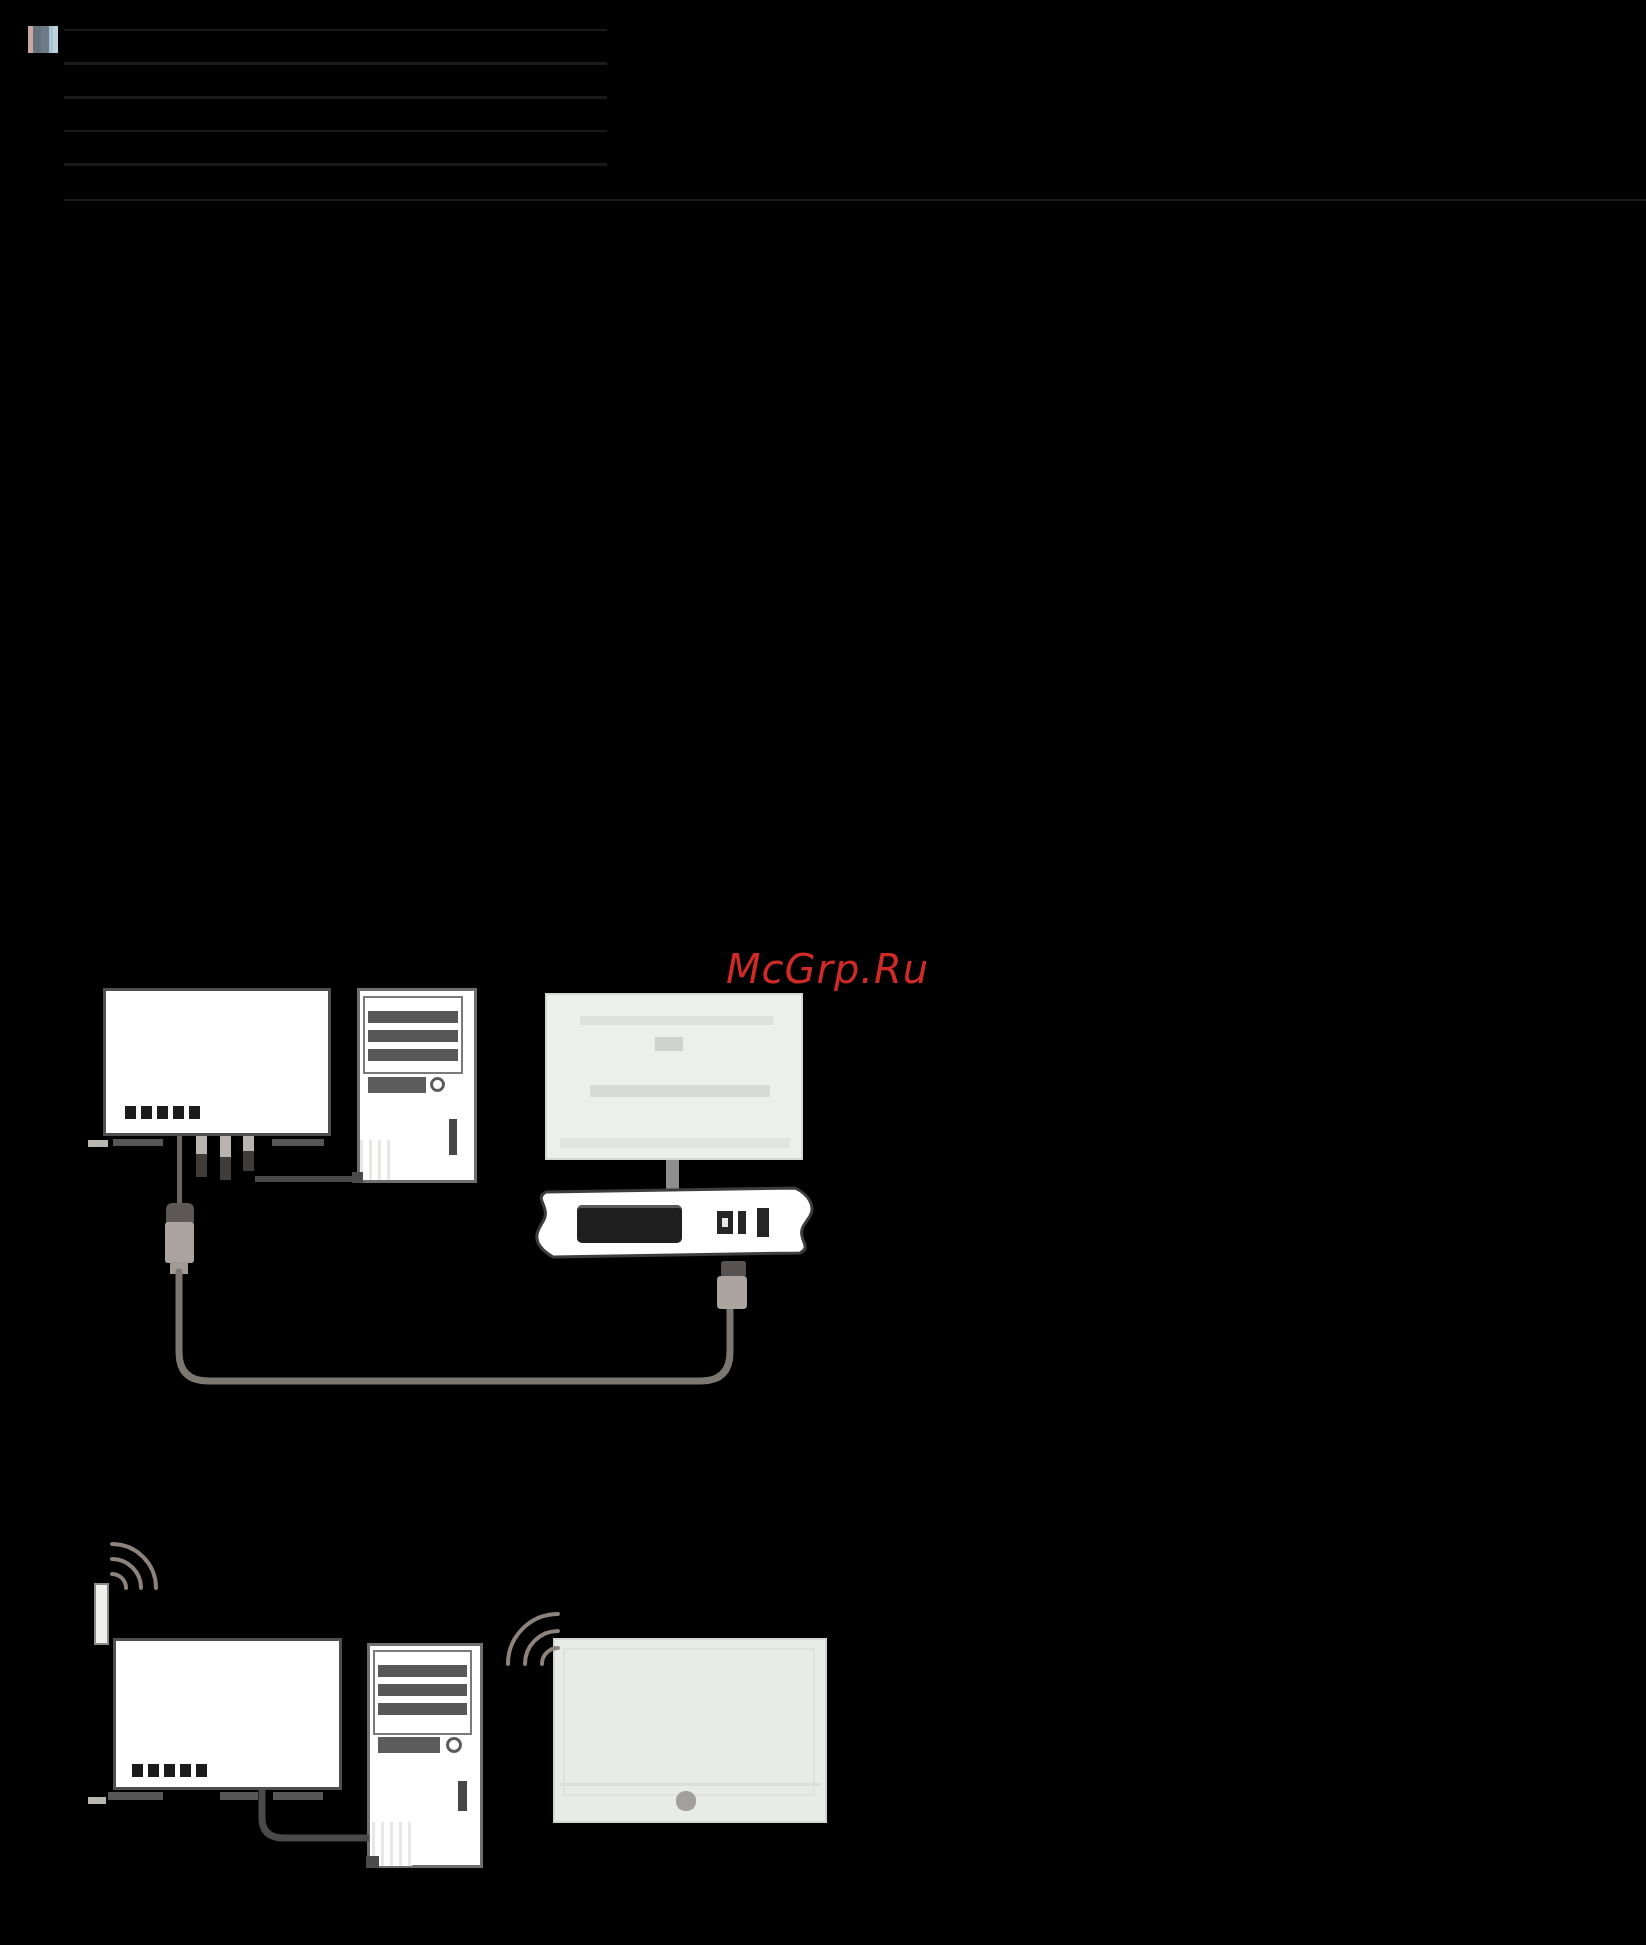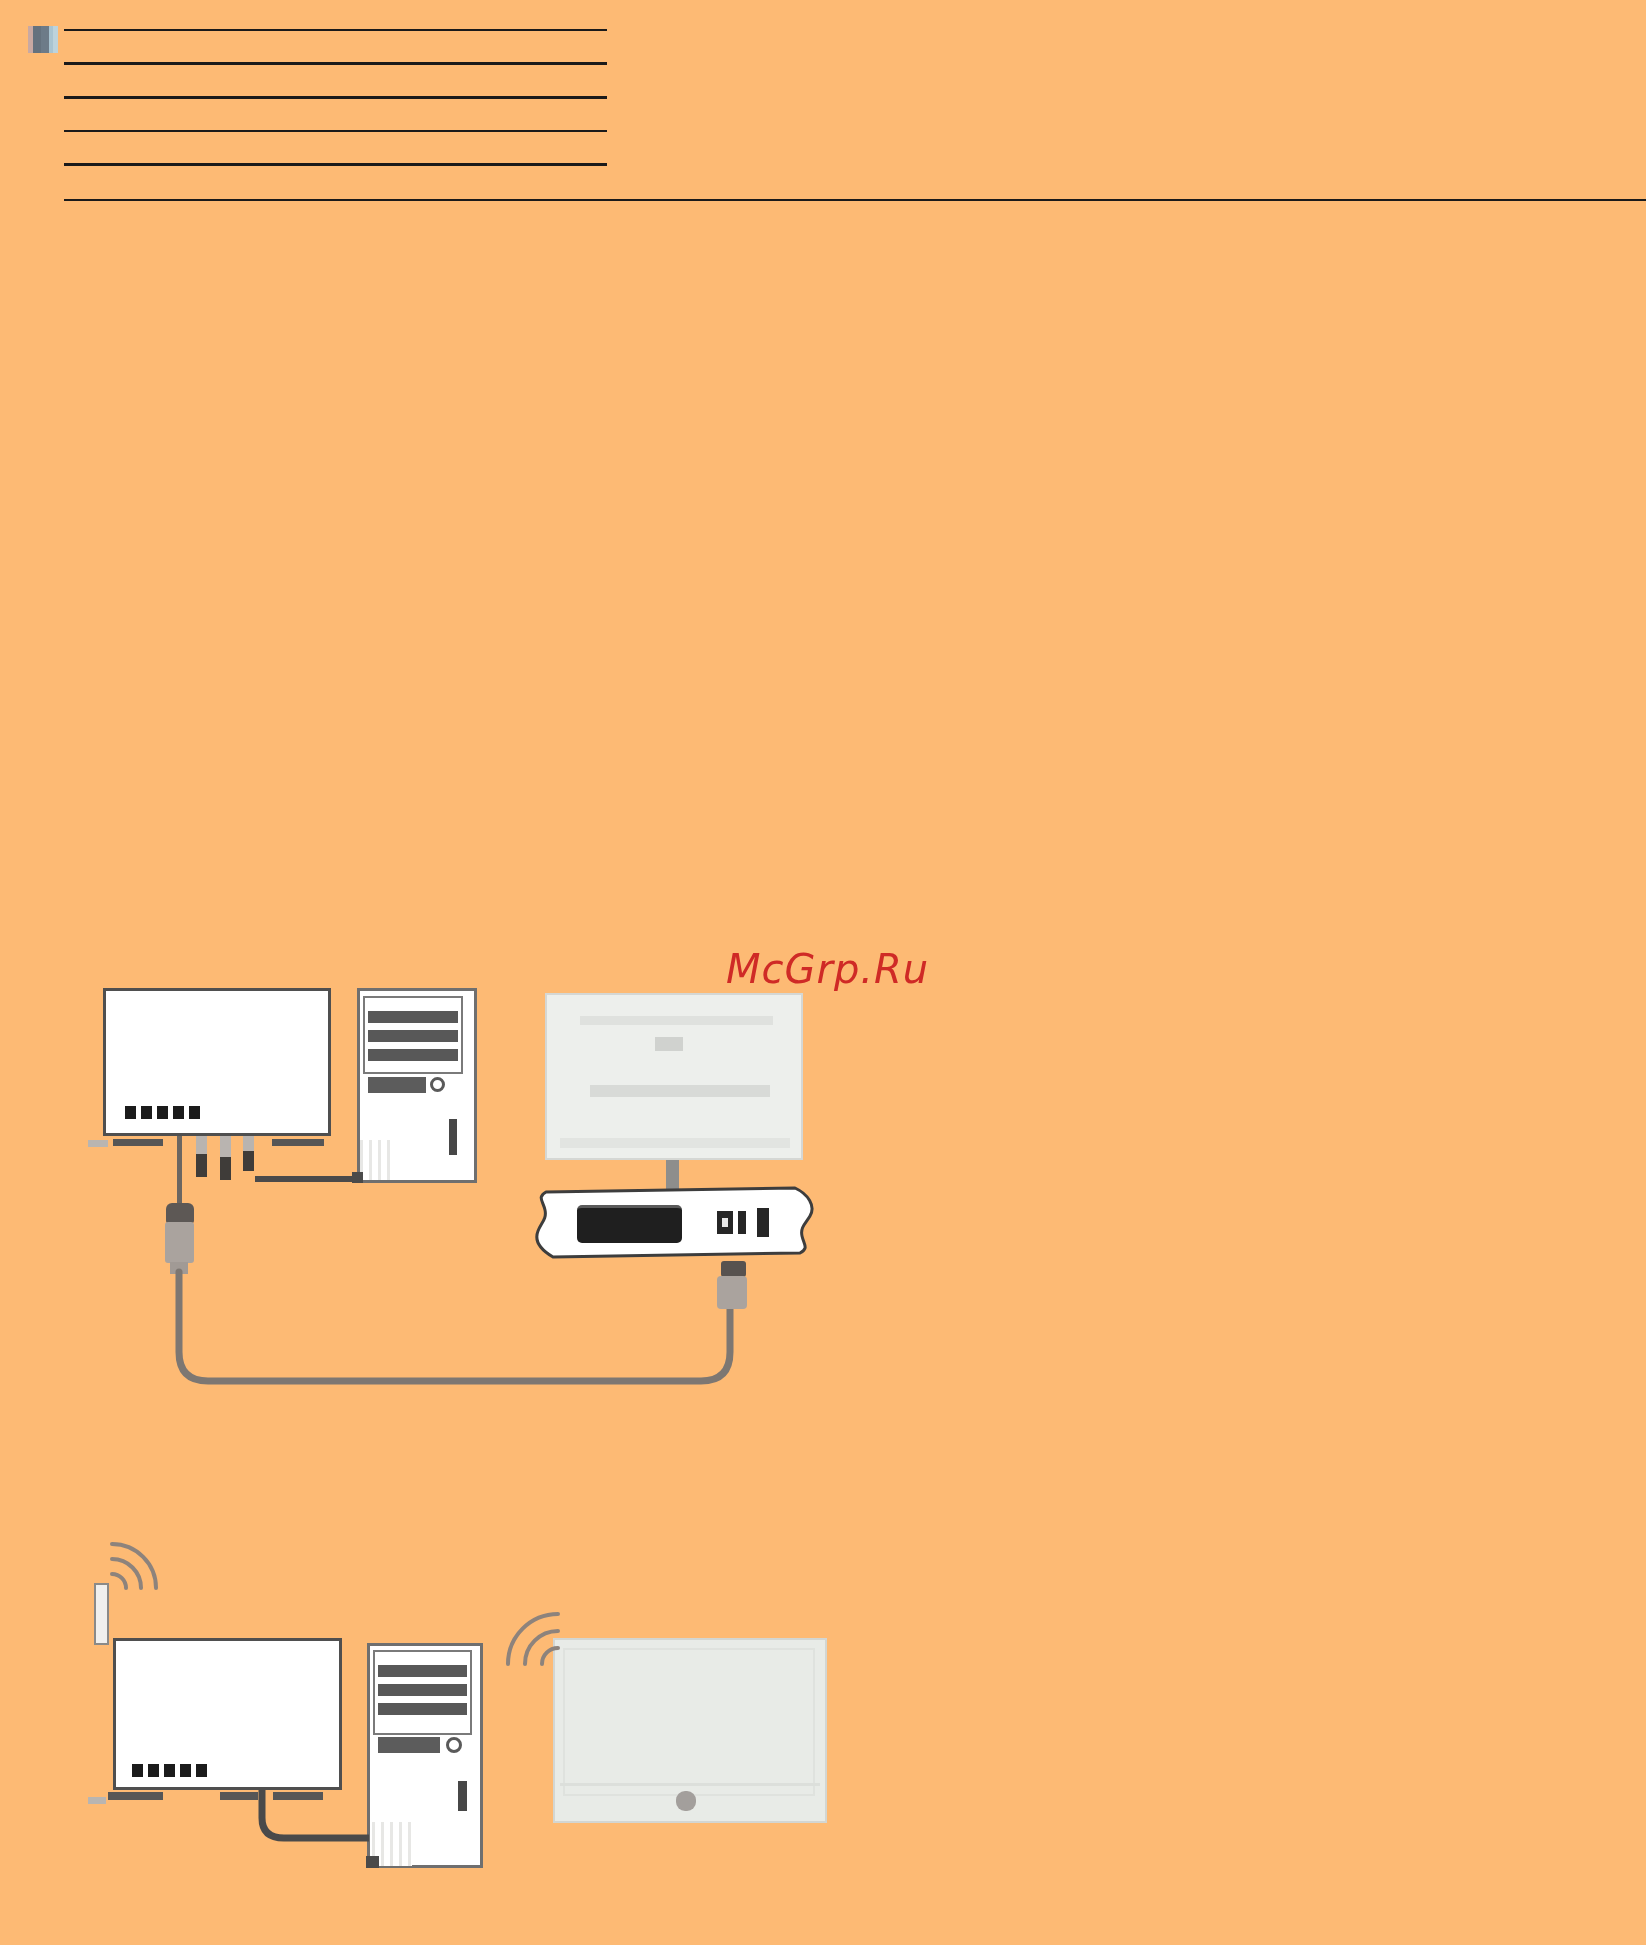--- a/index.html
+++ b/index.html
@@ -1,16 +1,16 @@
 <!DOCTYPE html>
 <html><head>
 <meta charset="utf-8">
 <style>
   html,body{margin:0;padding:0;background:#ffffff;}
-  .page{position:relative;width:1646px;height:1945px;background:#fdba74;overflow:hidden;
+  .page{position:relative;width:1646px;height:1945px;background:#000000;overflow:hidden;
         font-family:"Liberation Sans",sans-serif;}
   .page *{box-sizing:border-box;}
   .abs{position:absolute;}
 
   
   .corner-icon{left:28px;top:26px;width:30px;height:27px;z-index:2;
     background:linear-gradient(90deg,#c9a9a2 0 5px,#65727e 5px 13px,#6d7b88 13px 21px,#a9c4d1 21px 25px,#bdd3dc 25px 30px);}
   .rule{left:64px;width:543px;background:#1a1a1a;z-index:2;}
   .rule.r1{top:29px;height:2px}
   .rule.r2{top:62px;height:3px}

